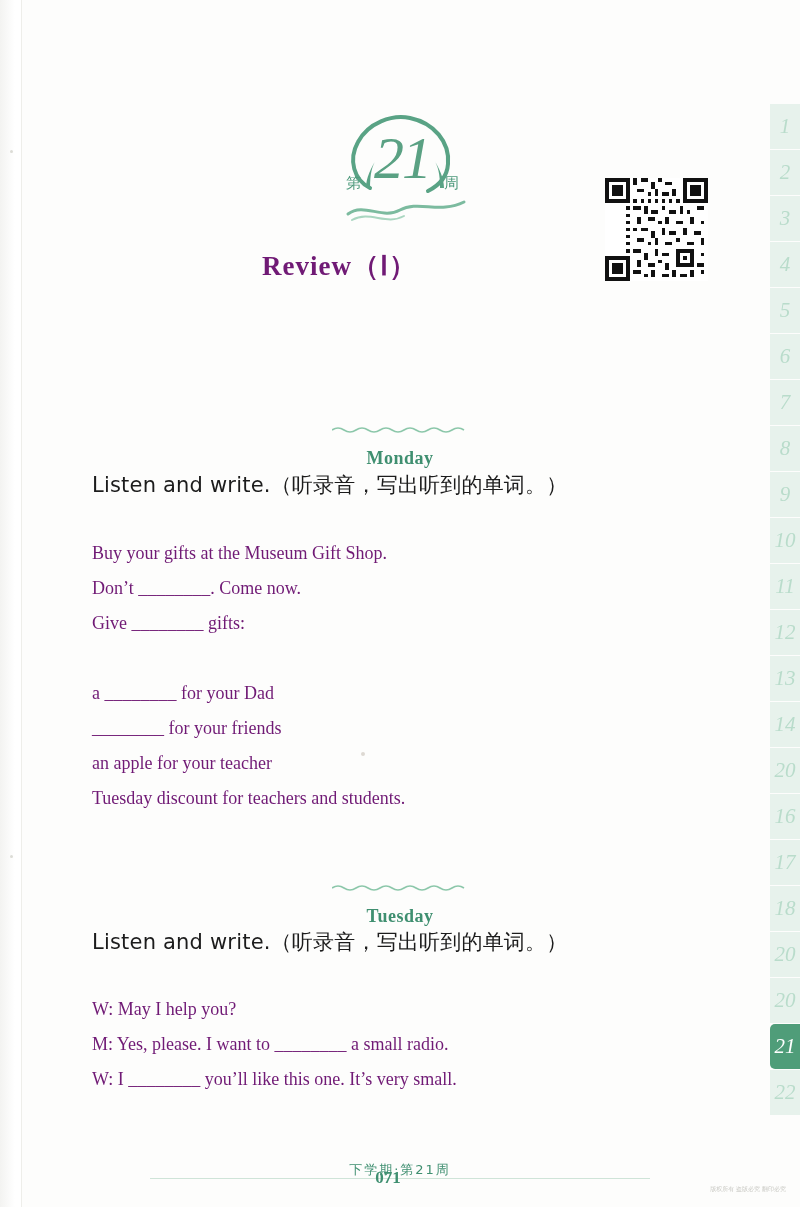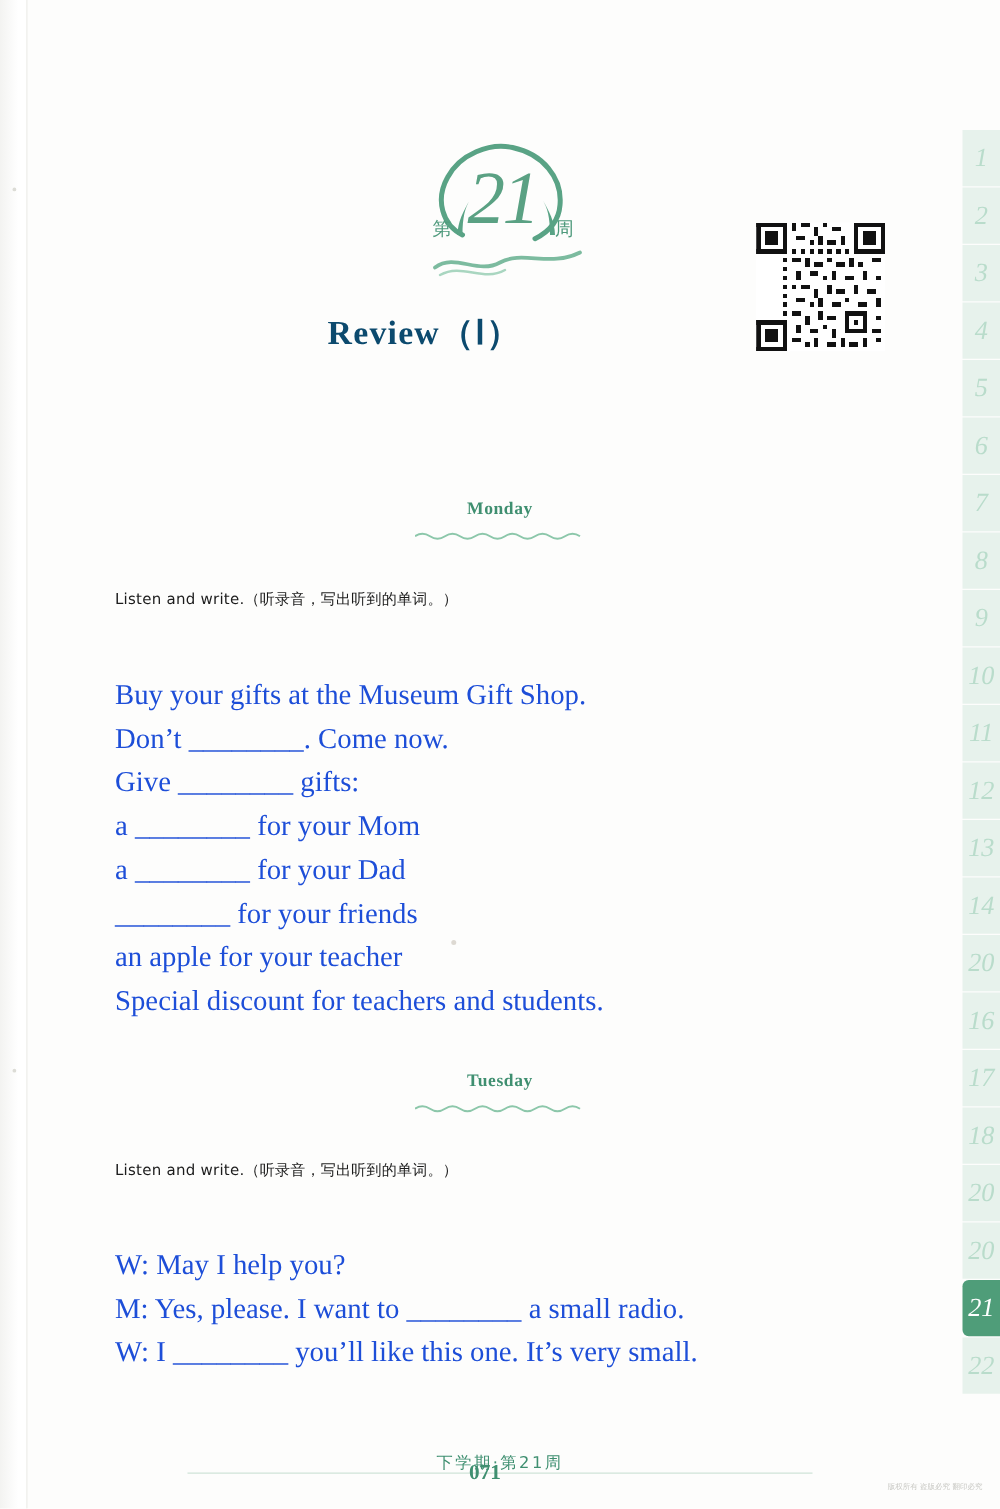--- a/index.html
+++ b/index.html
@@ -54,21 +54,21 @@
   .week-cn-right { left: 114px; }
 
   .review-title {
     position: absolute;
     left: 0; top: 248px;
     width: 679px;
     text-align: center;
     font-family: "Liberation Serif", serif;
     font-size: 27px;
     font-weight: bold;
-    color: #0c4a6e;
+    color: #701a75;
     letter-spacing: 1px;
   }
 
   
   .qr {
     position: absolute;
     left: 605px; top: 178px;
     width: 103px; height: 103px;
     background: #ffffff;
   }
@@ -97,46 +97,47 @@
     color: #ffffff;
     border-radius: 5px 0 0 5px;
   }
 
   
   .day-head {
     position: absolute;
     width: 800px;
     text-align: center;
     font-family: "Liberation Serif", serif;
-    font-size: 14px;
+    font-size: 18px;
     font-weight: bold;
     color: #3f8f70;
     letter-spacing: 0.5px;
+    margin-top: 48px;
   }
   .day-underline {
     position: absolute;
     width: 136px;
     height: 8px;
     left: 332px;
   }
 
   .instr {
     position: absolute;
     left: 92px;
     font-family: "DejaVu Sans", sans-serif;
-    font-size: 12px;
+    font-size: 21px;
     color: #1c1c1c;
     letter-spacing: 0.2px;
   }
   .body-line {
     position: absolute;
     left: 92px;
     font-family: "Liberation Serif", serif;
-    font-size: 23px;
-    color: #1d4ed8;
+    font-size: 18px;
+    color: #701a75;
     white-space: pre;
   }
 
   .footer-cn {
     position: absolute;
     left: 0; top: 1137px;
     width: 800px;
     text-align: center;
     font-family: "DejaVu Sans", sans-serif;
     font-size: 13px;
@@ -338,25 +339,24 @@
     <svg width="136" height="8" viewBox="0 0 136 8" aria-hidden="true">
       <path d="M0 4 Q6 0 12 4 T24 4 T36 4 T48 4 T60 4 T72 4 T84 4 T96 4 T108 4 T120 4 T132 4" fill="none" stroke="#8cc7aa" stroke-width="1.6"></path>
     </svg>
   </div>
 
   <div class="instr" style="top:471px">Listen and write.（听录音，写出听到的单词。）</div>
 
   <div class="body-line" style="top:543px">Buy your gifts at the Museum Gift Shop.</div>
   <div class="body-line" style="top:578px">Don’t ________. Come now.</div>
   <div class="body-line" style="top:613px">Give ________ gifts:</div>
-  <div class="body-line" style="top:648px">a ________ for your Mom</div>
   <div class="body-line" style="top:683px">a ________ for your Dad</div>
   <div class="body-line" style="top:718px">________ for your friends</div>
   <div class="body-line" style="top:753px">an apple for your teacher</div>
-  <div class="body-line" style="top:788px">Special discount for teachers and students.</div>
+  <div class="body-line" style="top:788px">Tuesday discount for teachers and students.</div>
 
   <div class="speck" style="left:361px; top:752px"></div>
 
   <div class="day-head" style="top:858px">Tuesday</div>
   <div class="day-underline" style="top:878px">
     <svg width="136" height="8" viewBox="0 0 136 8" aria-hidden="true">
       <path d="M0 4 Q6 0 12 4 T24 4 T36 4 T48 4 T60 4 T72 4 T84 4 T96 4 T108 4 T120 4 T132 4" fill="none" stroke="#8cc7aa" stroke-width="1.6"></path>
     </svg>
   </div>
 

